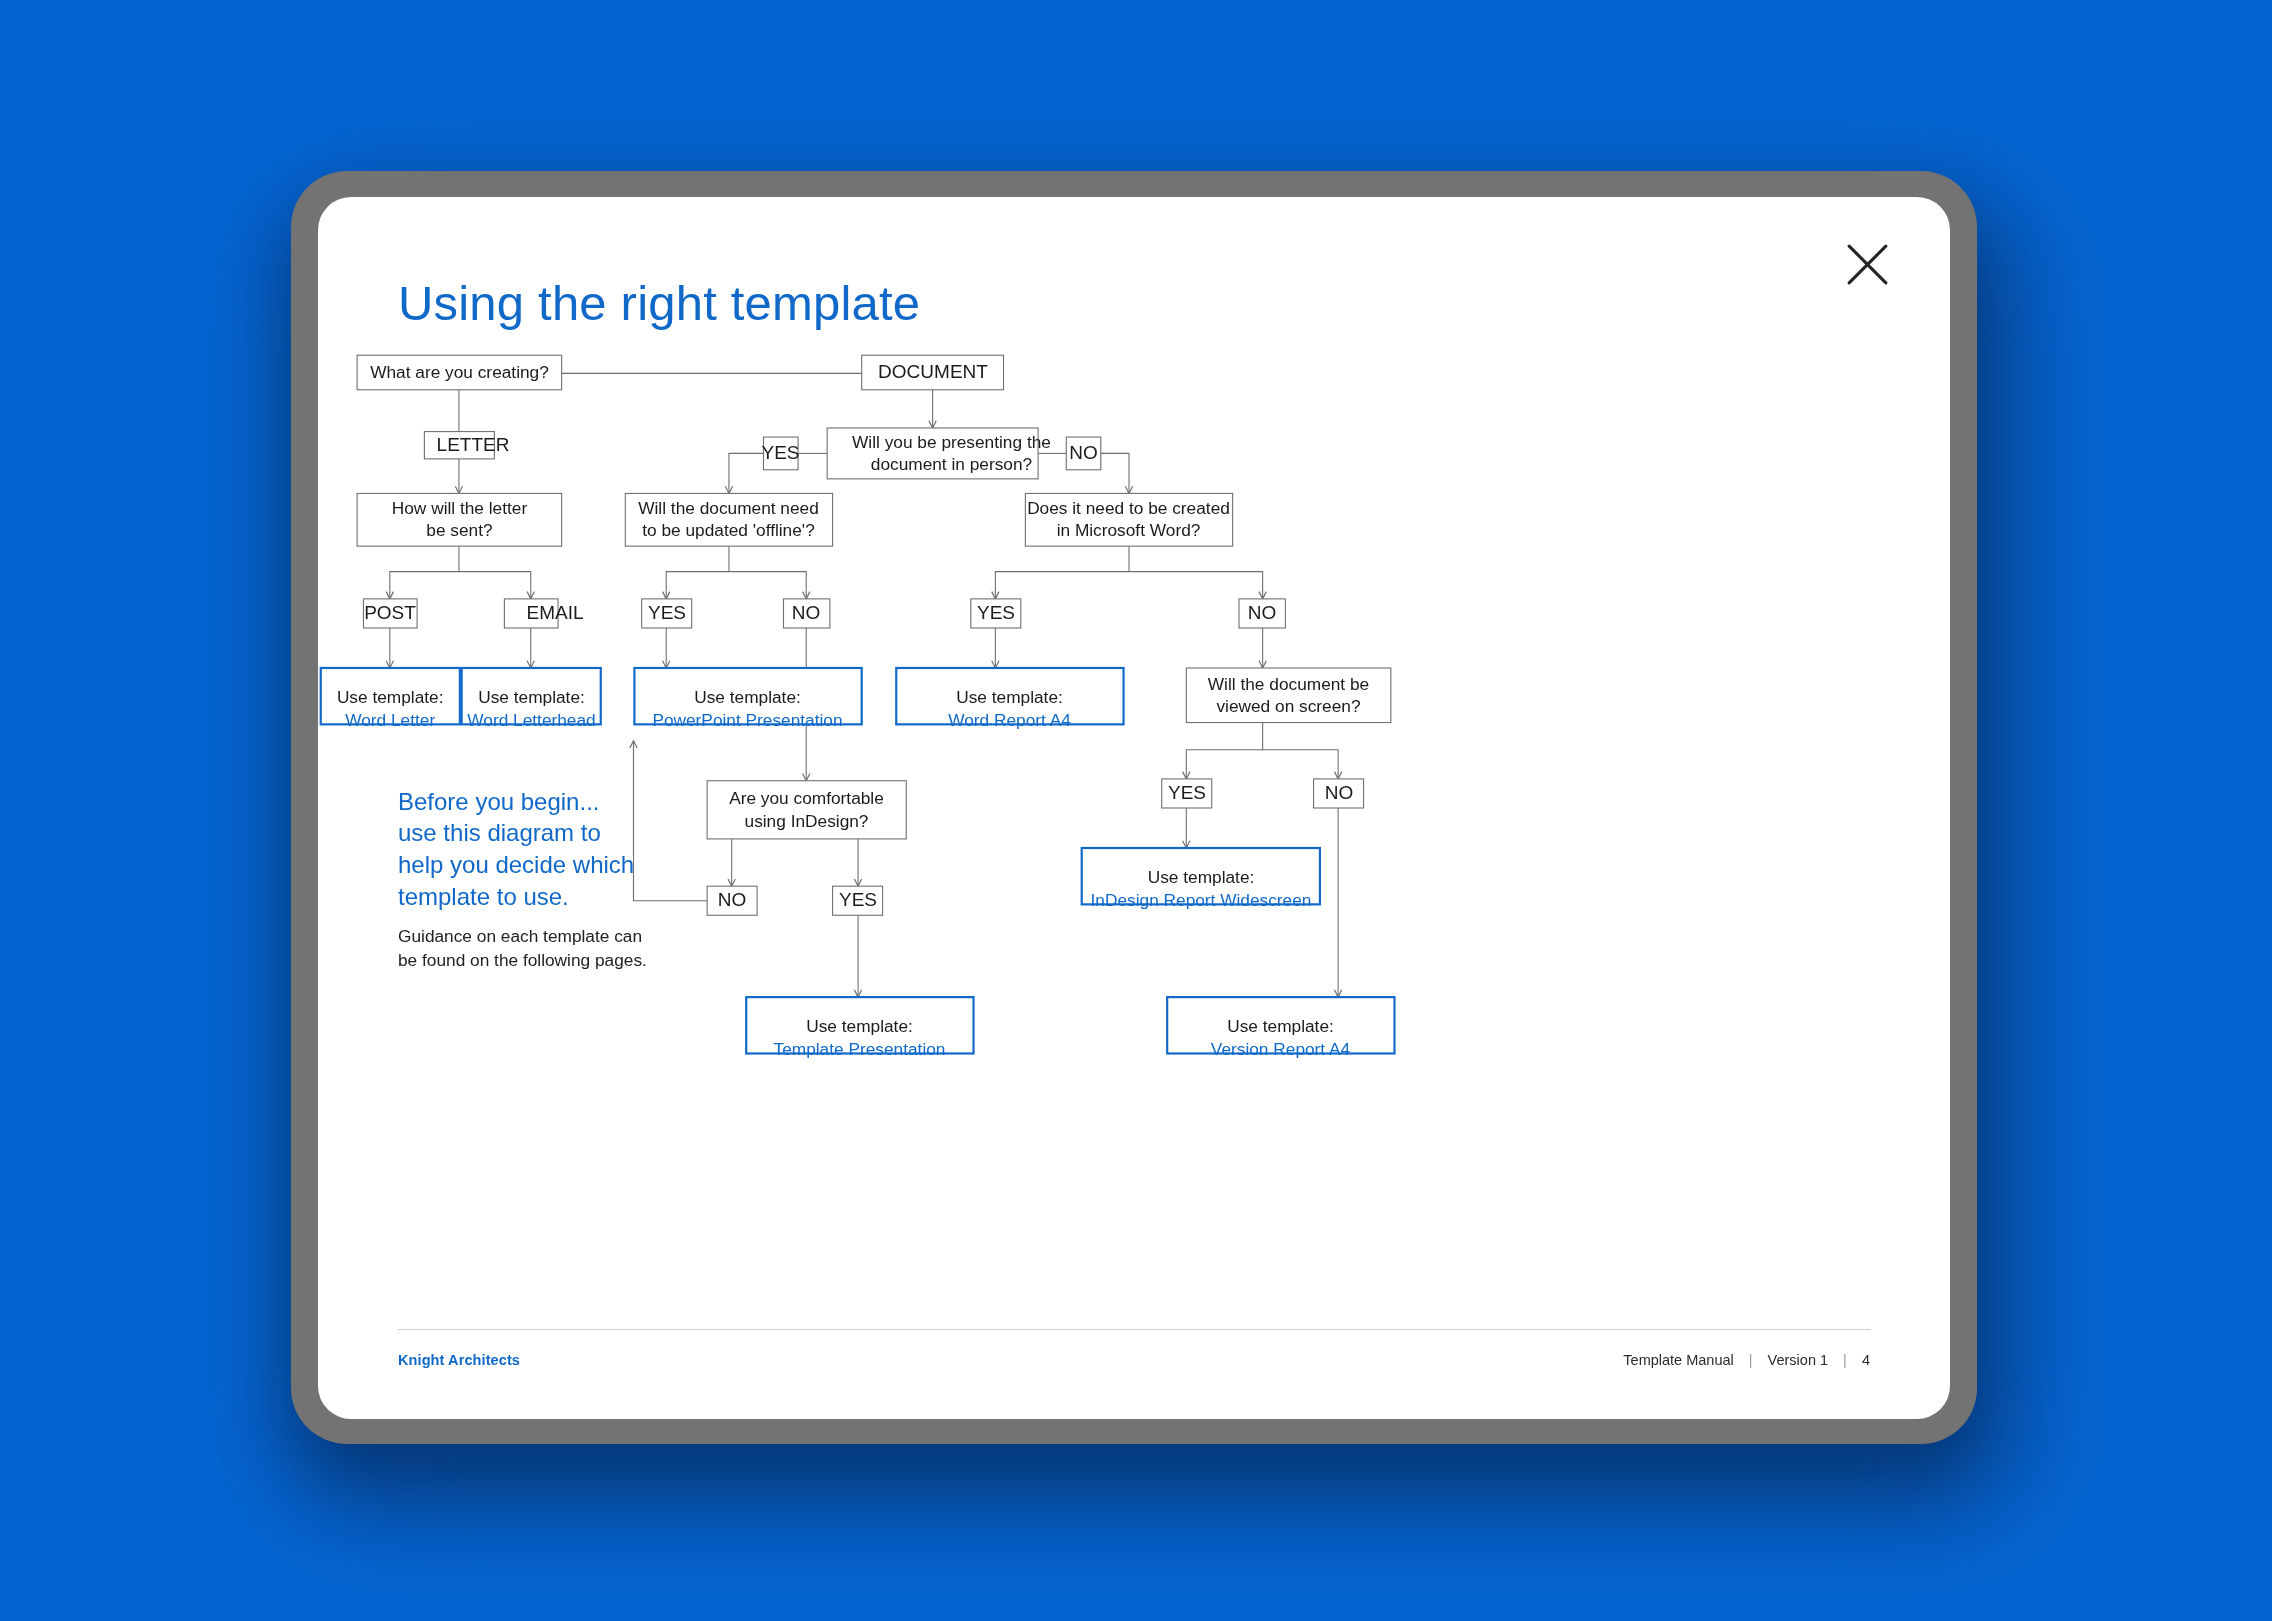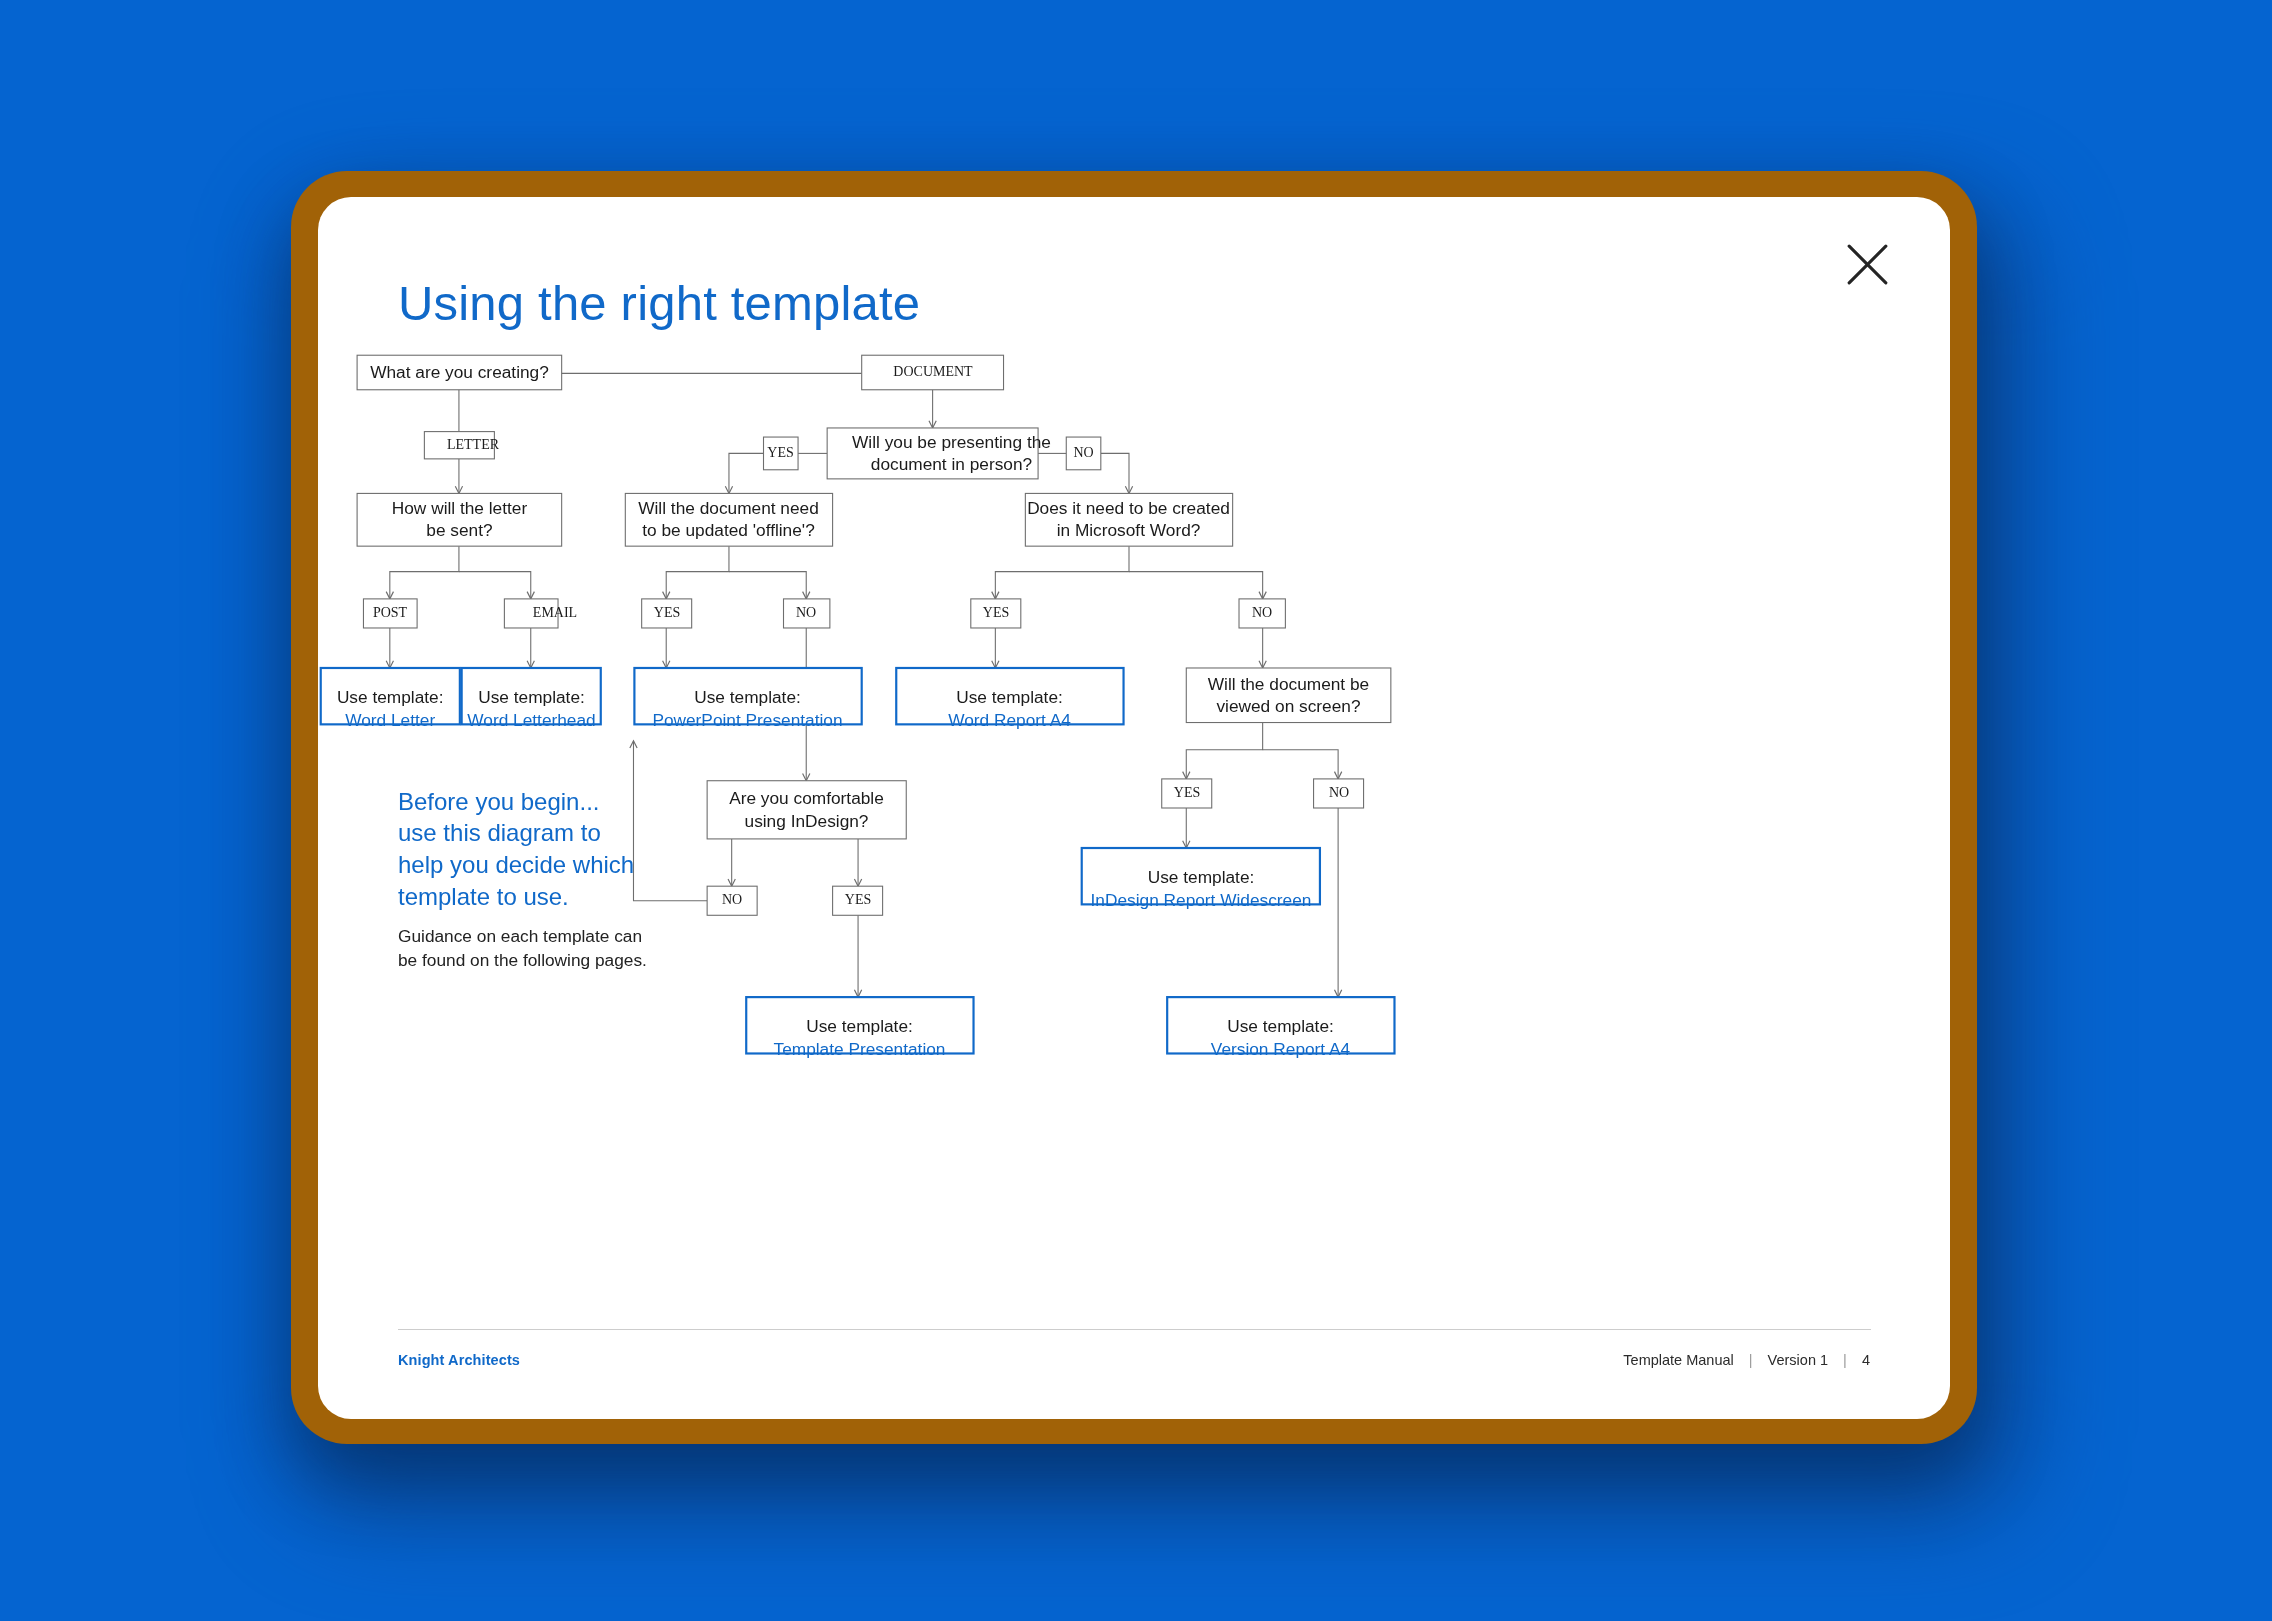--- a/index.html
+++ b/index.html
@@ -16,21 +16,21 @@
     left:300px;top:209px;width:1718px;height:1300px;
     border-radius:64px;
     background:#0a3f86;
     filter:blur(55px);
     opacity:.75;
   }
   #tablet-frame{
     position:absolute;
     left:291px;top:171px;
     width:1686px;height:1273px;
-    background:#a16207;
+    background:#737373;
     border-radius:56px;
     box-shadow:0 36px 73px rgba(2,30,70,.45);
   }
   #tablet-screen{
     position:absolute;
     left:27px;top:25.5px;
     width:1632px;height:1222px;
     background:#ffffff;
     border-radius:33px;
     overflow:hidden;
@@ -52,21 +52,21 @@
   .node{
     position:absolute;
     display:flex;flex-direction:column;
     align-items:center;justify-content:center;
     text-align:center;
     box-sizing:border-box;
     line-height:1.28;
     color:#1b1b1b;
   }
   .node.q{ font-size:17.3px; }
-  .node.tag{ font-size:14px;font-family:Liberation Serif, serif; }
+  .node.tag{ font-size:19px; }
   .node.tpl{ font-size:17.3px;margin-top:13px; }
   .node.tpl .tplname{ color:#1069c9; }
 
   #lead-text{
     position:absolute;left:80px;top:589px;width:382px;
     font-size:24px;line-height:1.33;color:#1069c9;font-weight:300;
   }
   #sub-text{
     position:absolute;left:80px;top:727px;width:382px;
     font-size:17.3px;line-height:1.42;color:#222;

